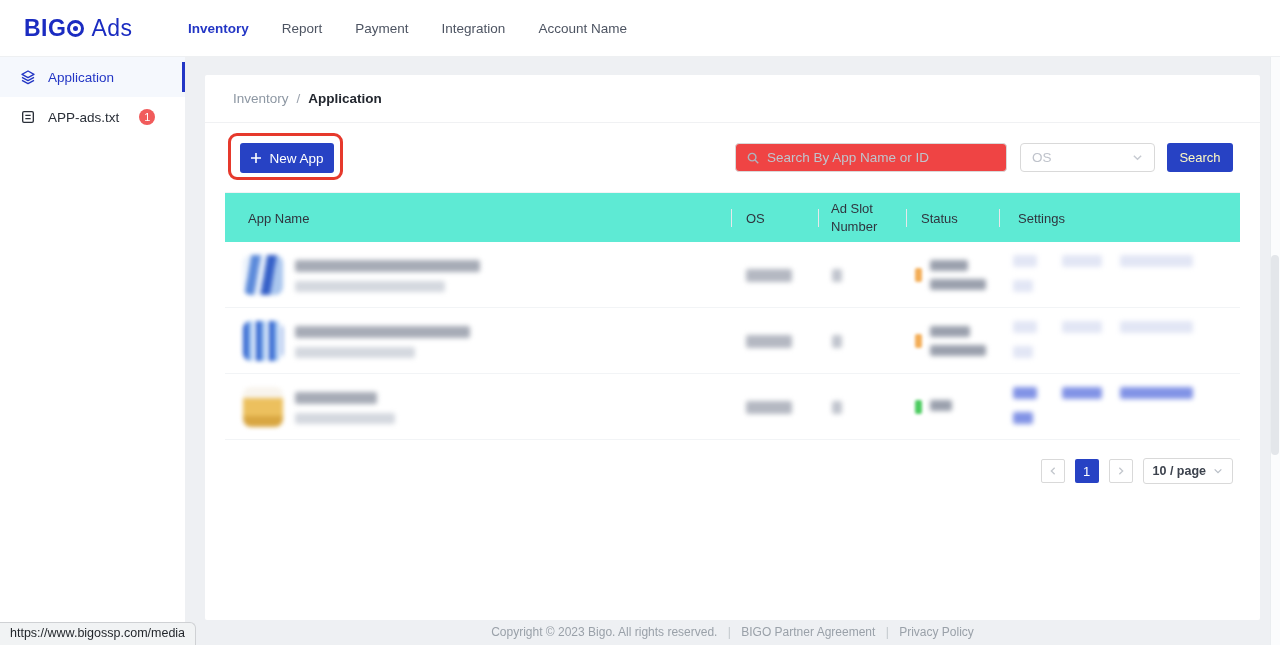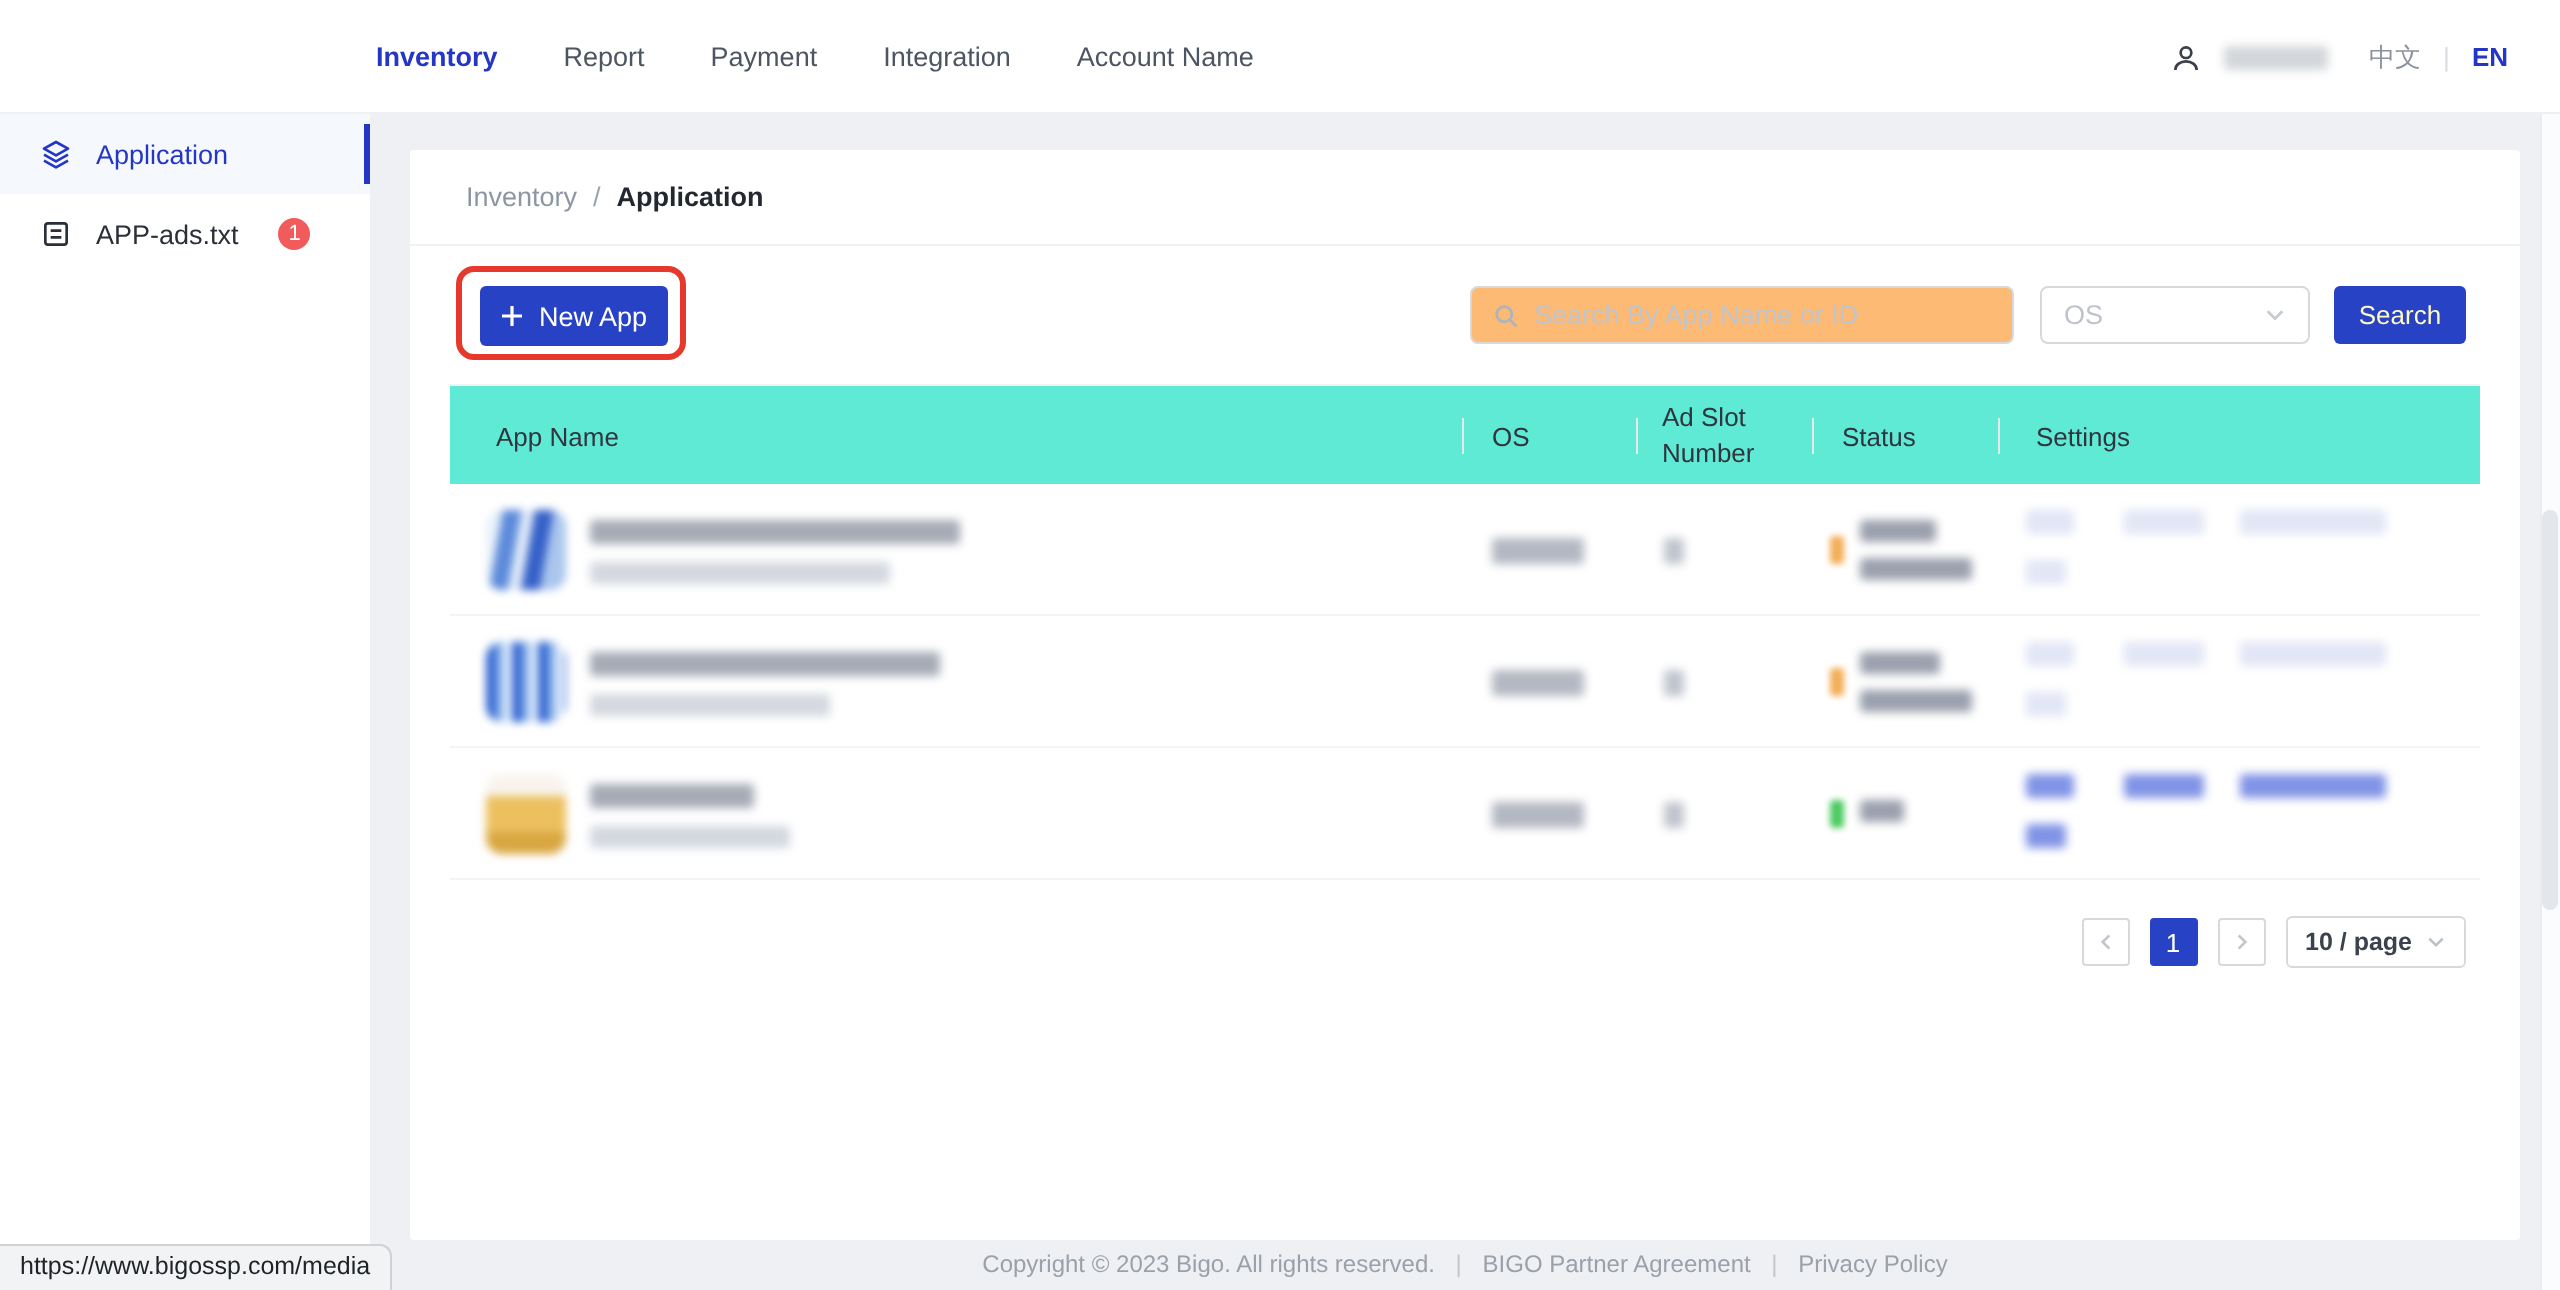--- a/index.html
+++ b/index.html
@@ -52,21 +52,21 @@
 
   .newapp-btn { position:absolute; left:35px; top:68px; width:94px; height:30px;
     background:#2742c4; border:none; border-radius:3px; color:#fff; font-size:13.5px;
     display:flex; align-items:center; justify-content:center; gap:7px; cursor:pointer;
     font-family:inherit; }
   .hl-box { position:absolute; left:23px; top:58px; width:115px; height:47px;
     border:3px solid #e6392c; border-radius:9px; pointer-events:none; z-index:3; }
 
   .search-box { position:absolute; left:530px; top:68px; width:272px; height:29px;
     border:1px solid #d9d9d9; border-radius:4px; display:flex; align-items:center;
-    padding:0 10px; gap:7px; background:#fdba74; }
+    padding:0 10px; gap:7px; background:#ef4444; }
   .search-box svg { width:14px; height:14px; color:#aeb4bd; flex:0 0 14px; }
   .search-box input { border:none; outline:none; flex:1; font-size:13.5px;
     font-family:inherit; color:#333; background:transparent; }
   .search-box input::placeholder { color:#c0c4cc; }
 
   .os-select { position:absolute; left:815px; top:68px; width:135px; height:29px;
     border:1px solid #d9d9d9; border-radius:4px; display:flex; align-items:center;
     justify-content:space-between; padding:0 11px; font-size:13.5px; color:#bfc3cb;
     background:#fff; cursor:pointer; }
   .os-select svg { width:11px; height:11px; color:#c6cad1; }
@@ -132,36 +132,31 @@
     padding:0 10px; font-size:12.5px; color:#1f2328; line-height:21px; z-index:9; }
   .scrollbar { position:absolute; right:0; top:57px; bottom:0; width:10px;
     background:#fbfcfd; border-left:1px solid #eaedf0; }
   .scroll-thumb { position:absolute; right:1px; top:198px; width:8px; height:200px;
     background:#e3e6ea; border-radius:4px; }
 </style>
 </head>
 <body>
 
 <div class="topbar">
+  <div class="logo">
+    <b>BIG</b>
+      <span class="o-glyph"></span>
+      <span class="ads">Ads</span>
+  </div>
   <div class="mainnav">
     <span class="active">Inventory</span>
     <span>Report</span>
     <span>Payment</span>
     <span>Integration</span>
     <span>Account Name</span>
-  </div>
-  <div class="userarea">
-    <svg class="uicon" viewBox="0 0 24 24" fill="none" stroke="currentColor" stroke-width="2">
-        <circle cx="12" cy="8" r="4"></circle>
-        <path d="M4 21c0-4 4-6.5 8-6.5s8 2.5 8 6.5"></path>
-      </svg>
-    <span class="user-blob"></span>
-    <span class="lang-zh">中文</span>
-    <span class="lang-div">|</span>
-    <span class="lang-en">EN</span>
   </div>
 </div>
 
 <div class="sidebar">
   <div class="side-item active">
     <svg class="sicon" viewBox="0 0 24 24" fill="none" stroke="currentColor" stroke-width="2" stroke-linejoin="round">
         <path d="M12 3 3 8l9 5 9-5-9-5z"></path>
         <path d="M3 12.5l9 5 9-5"></path>
         <path d="M3 17l9 5 9-5"></path>
       </svg>

